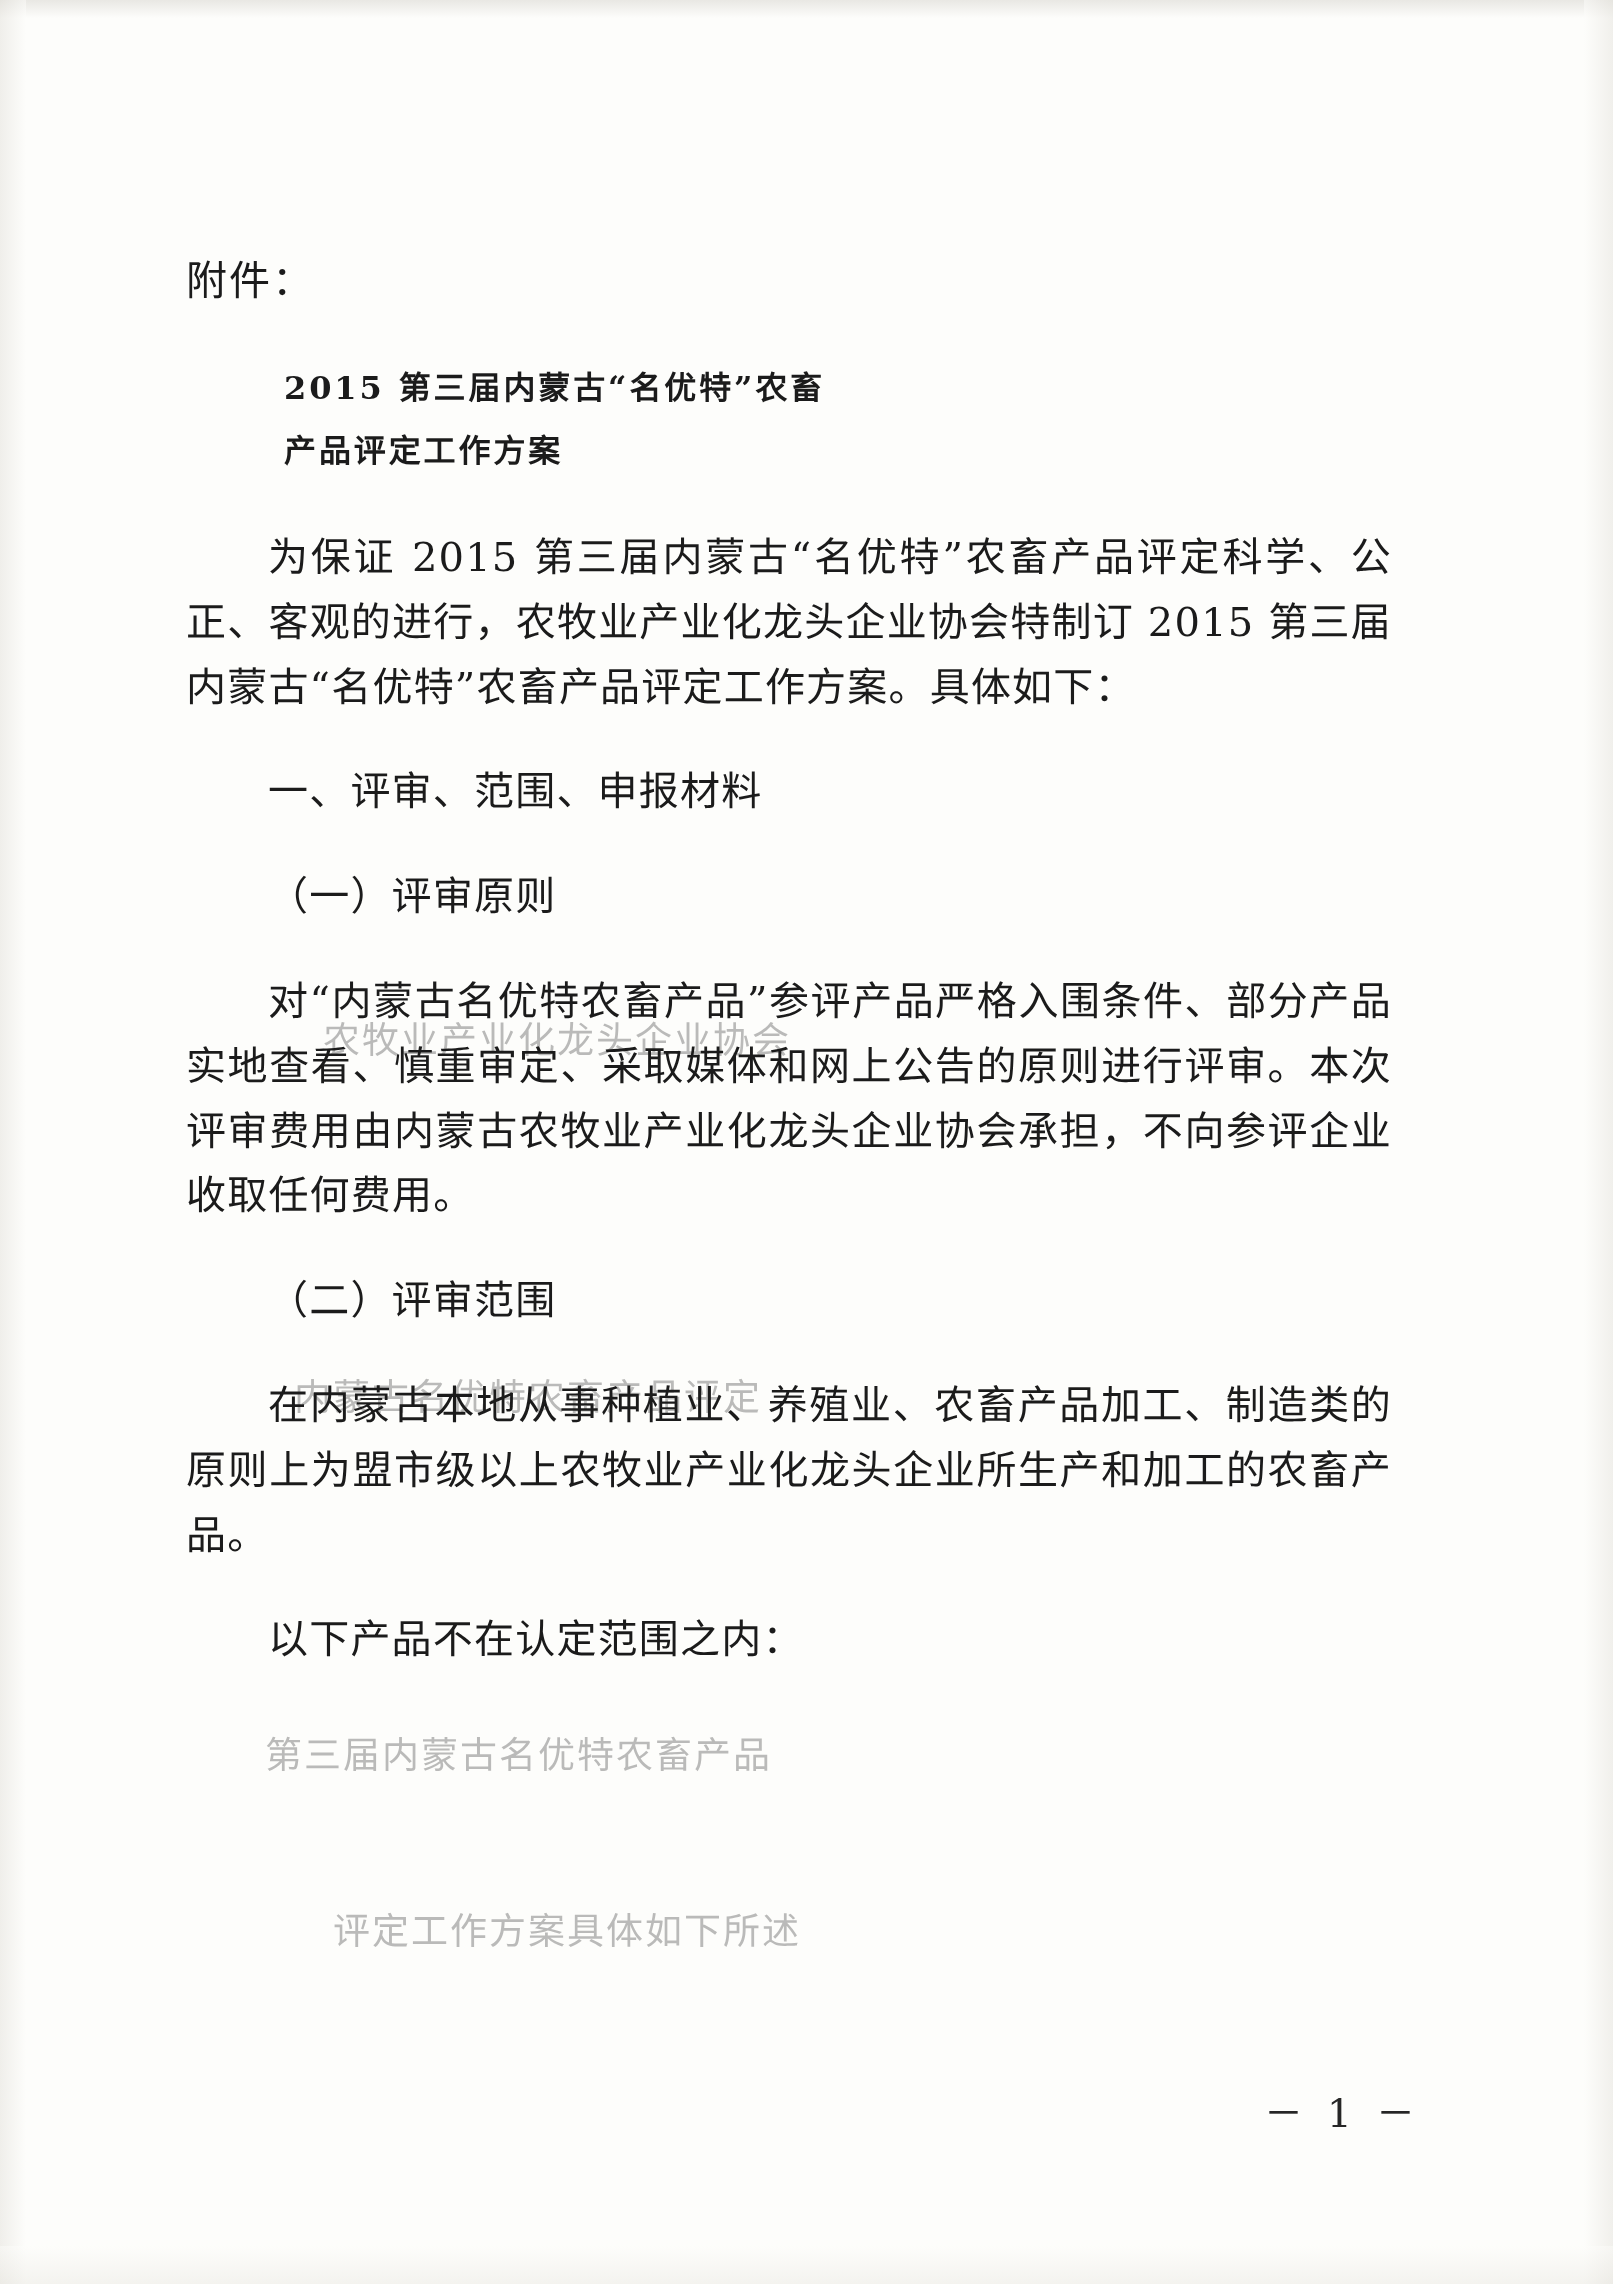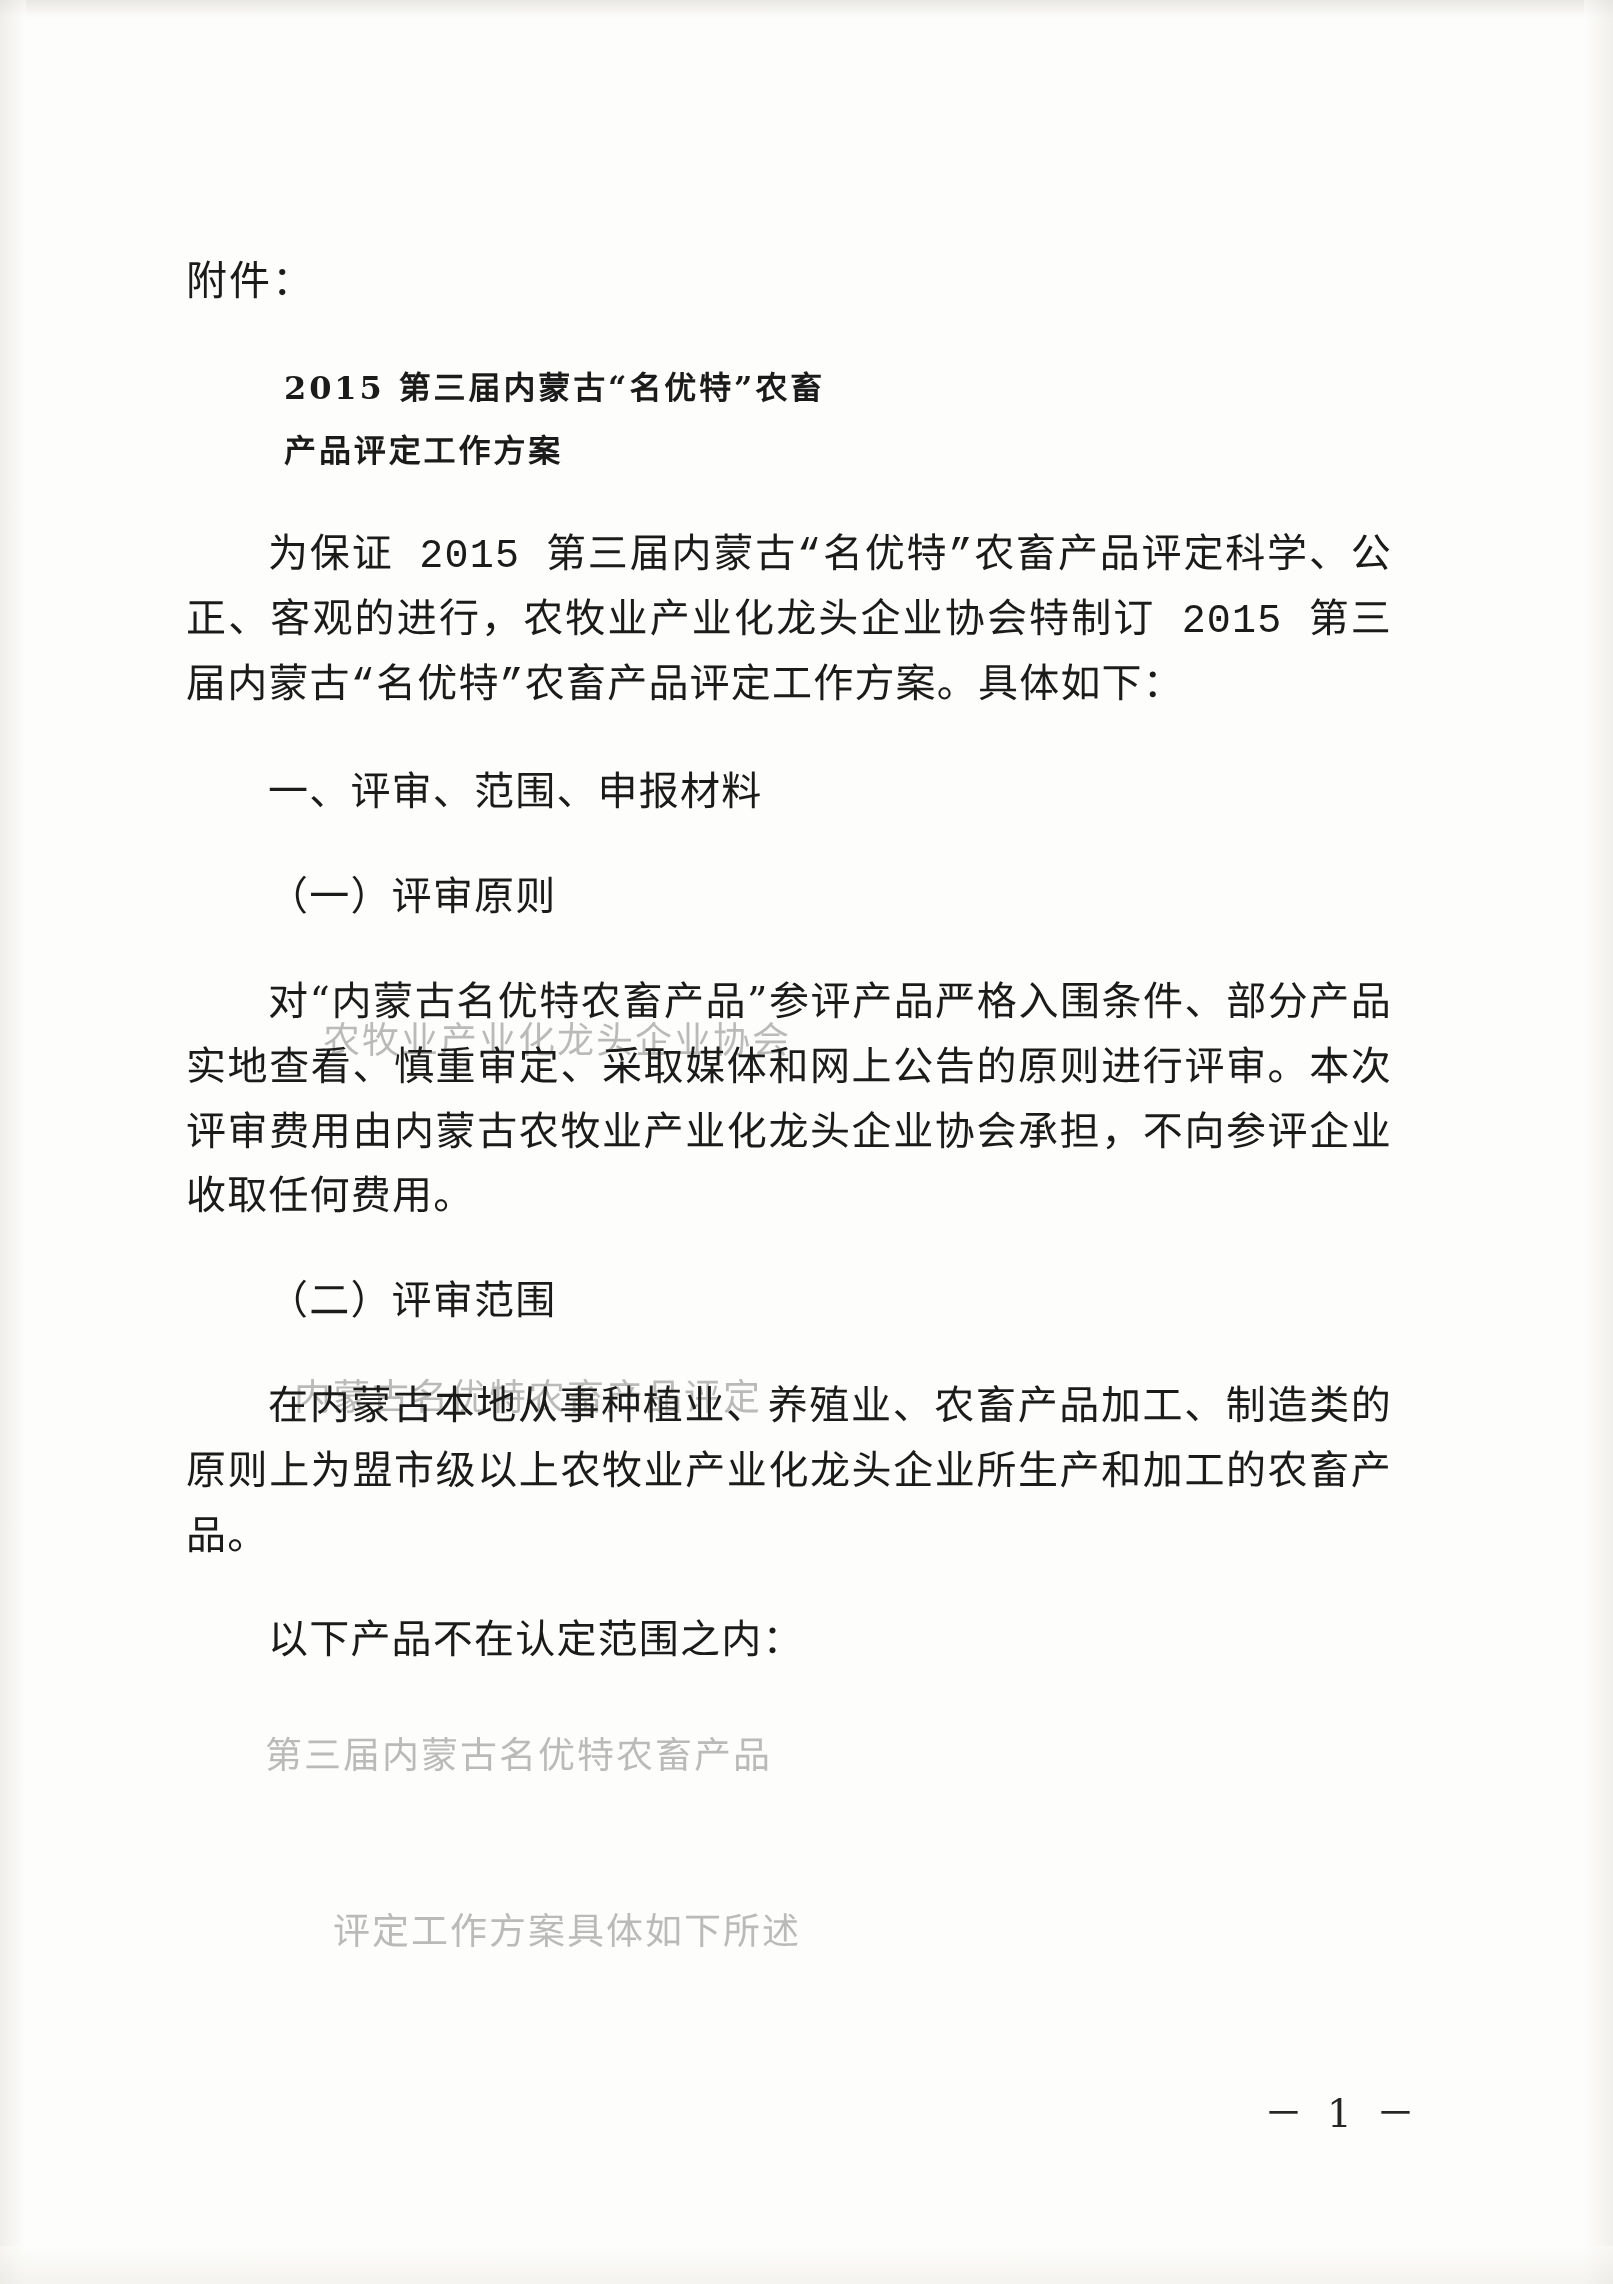--- a/index.html
+++ b/index.html
@@ -87,21 +87,21 @@
   .para {
     font-size: 40px;
     line-height: 1.62;
     letter-spacing: 1.2px;
     text-indent: 82px;
     margin-top: 25.5px;
     text-align: justify;
     text-justify: inter-ideograph;
     font-family: "DejaVu Serif", "Liberation Serif", serif;
   }
-  .para.first { margin-top: 43px; font-family: Liberation Mono, monospace; }
+  .para.first { margin-top: 43px; }
 
   .page-number {
     position: absolute;
     right: 192px;
     bottom: 147px;
     font-size: 39px;
     letter-spacing: 5.9px;
     font-family: "DejaVu Serif", "Liberation Serif", serif;
     color: #262626;
   }

